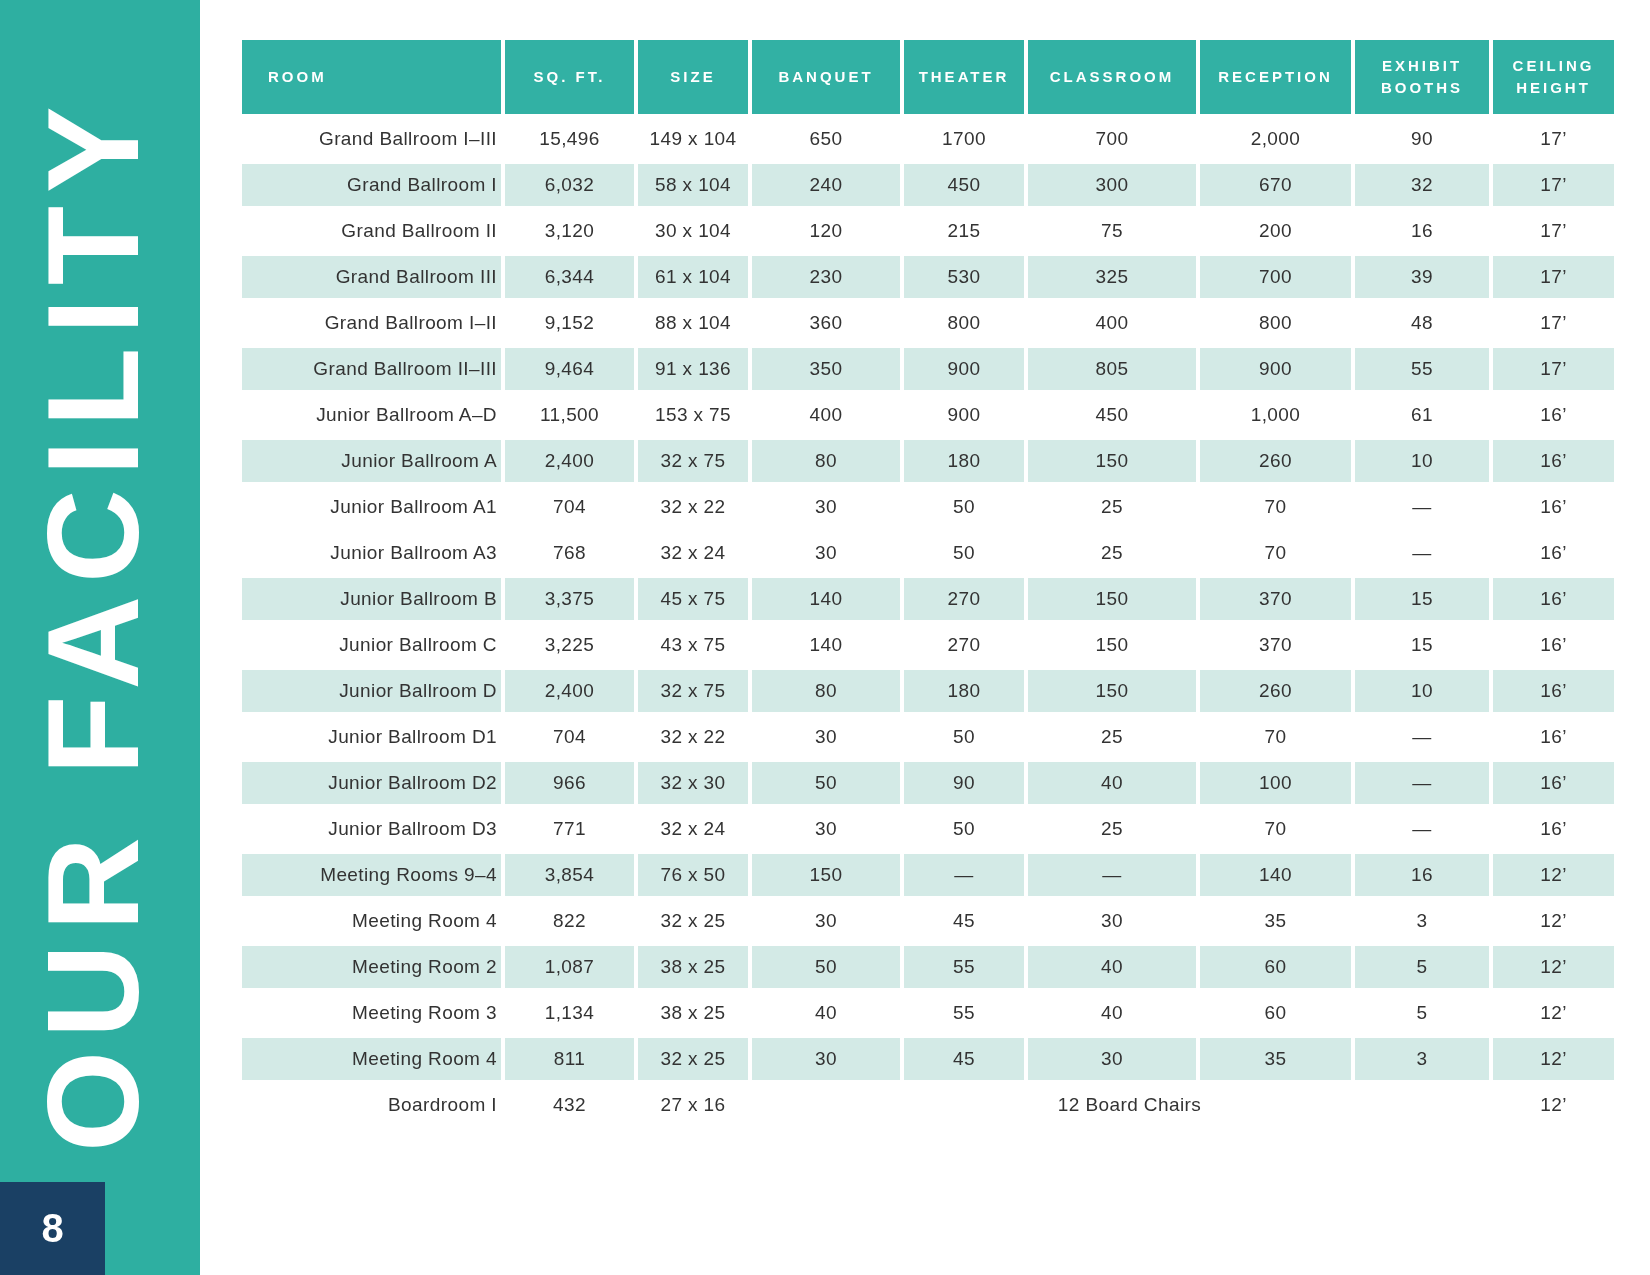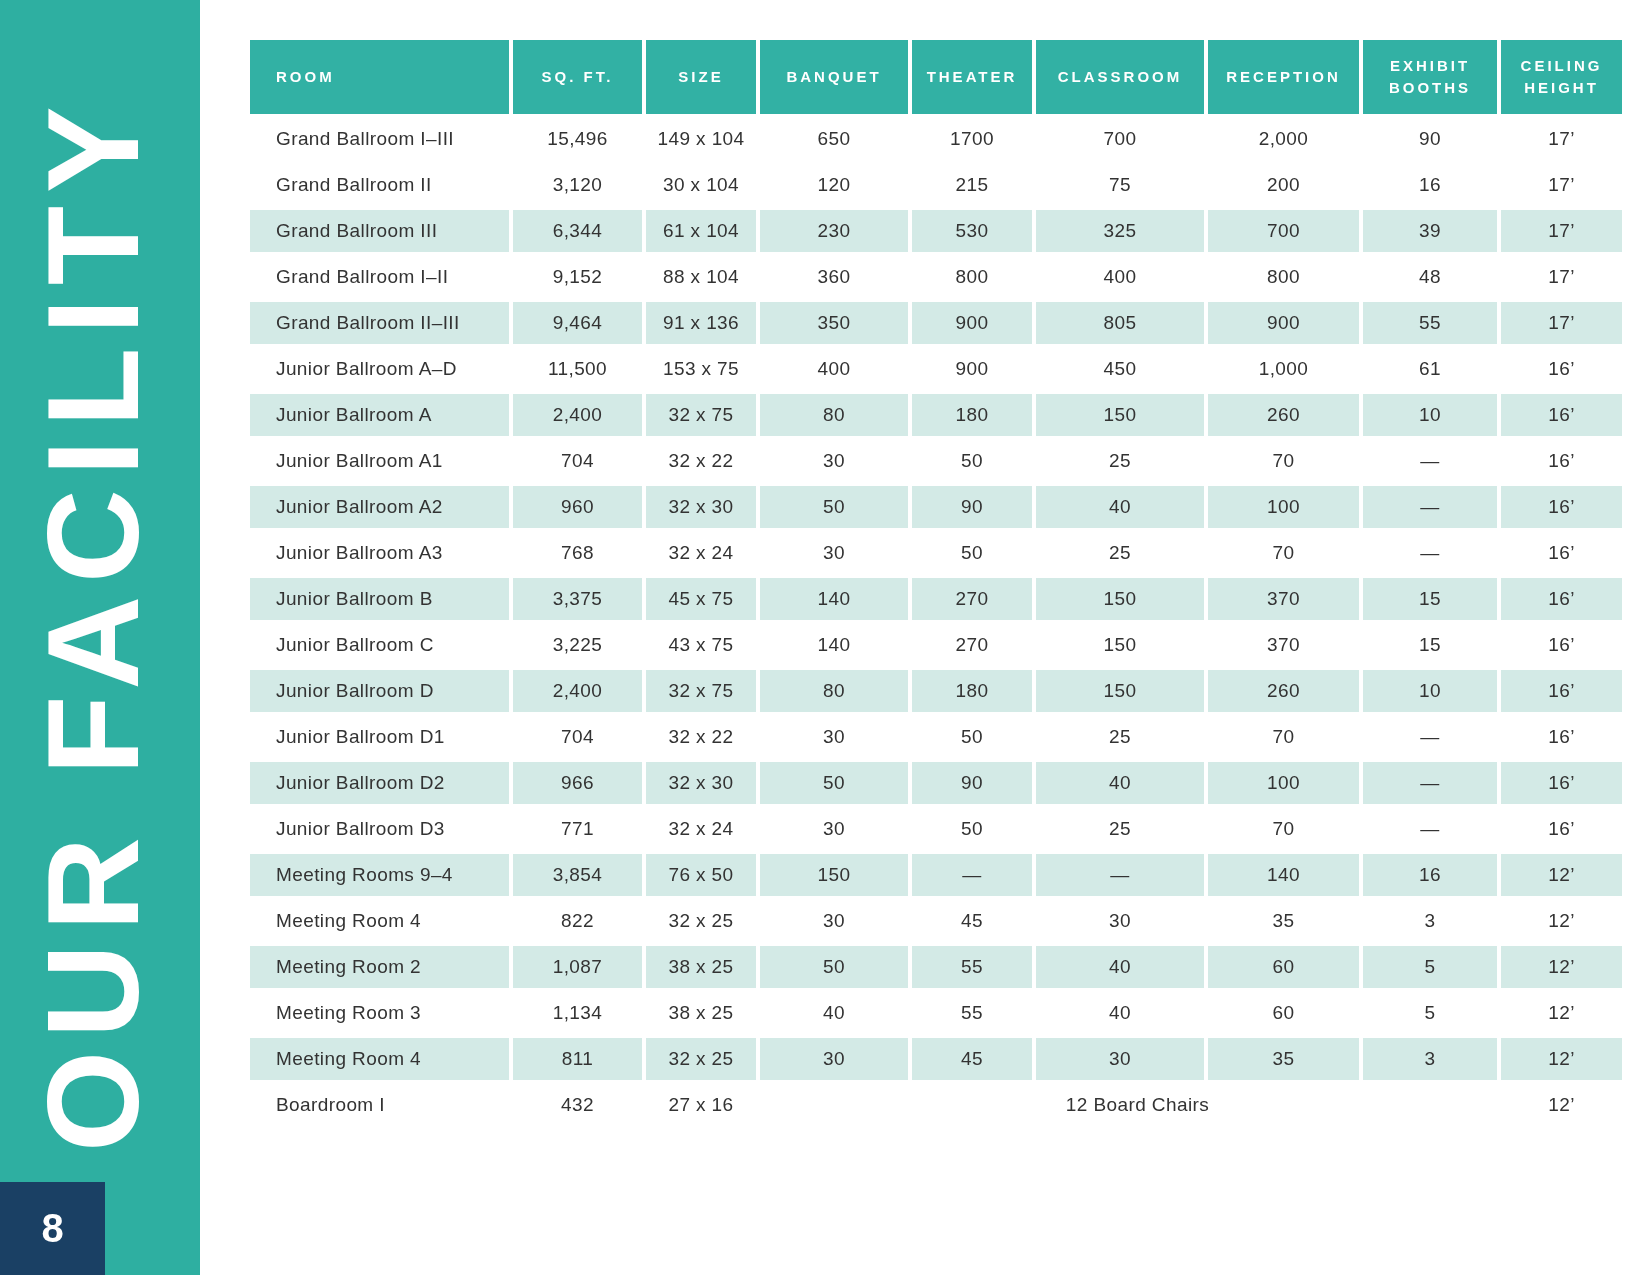--- a/index.html
+++ b/index.html
@@ -47,21 +47,21 @@
   }
   .page-num-box .num {
     color: #ffffff;
     font-size: 40px;
     font-weight: 700;
   }
 
   
   .table-wrap {
     position: absolute;
-    left: 248px; top: 38px;
+    left: 240px; top: 38px;
   }
   table.facility {
     width: 1376px;
     table-layout: fixed;
     border-collapse: separate;
     border-spacing: 0;
   }
   table.facility th {
     background: #32b1a4;
     color: #ffffff;
@@ -89,21 +89,21 @@
     letter-spacing: 0.4px;
     border: 2px solid #ffffff;
     padding: 0 4px;
     box-sizing: border-box;
     background: #ffffff;
   }
   table.facility tr.striped td {
     background: #d3eae6;
   }
   table.facility td.room-cell {
-    text-align: left;
+    text-align: right;
     padding-left: 26px;
   }
   table.facility td.note-cell {
     text-align: center;
     padding-left: 22px;
   }
 </style>
 </head>
 <body>
 
@@ -148,20 +148,31 @@
             <td class="room-cell">Grand Ballroom I–III</td>
             <td>15,496</td>
             <td>149 x 104</td>
             <td>650</td>
             <td>1700</td>
             <td>700</td>
             <td>2,000</td>
             <td>90</td>
             <td>17’</td>
           </tr>
+          <tr class="striped">
+            <td class="room-cell">Grand Ballroom I</td>
+            <td>6,032</td>
+            <td>58 x 104</td>
+            <td>240</td>
+            <td>450</td>
+            <td>300</td>
+            <td>670</td>
+            <td>32</td>
+            <td>17’</td>
+          </tr>
           <tr>
             <td class="room-cell">Grand Ballroom II</td>
             <td>3,120</td>
             <td>30 x 104</td>
             <td>120</td>
             <td>215</td>
             <td>75</td>
             <td>200</td>
             <td>16</td>
             <td>17’</td>
@@ -225,31 +236,20 @@
             <td class="room-cell">Junior Ballroom A1</td>
             <td>704</td>
             <td>32 x 22</td>
             <td>30</td>
             <td>50</td>
             <td>25</td>
             <td>70</td>
             <td>—</td>
             <td>16’</td>
           </tr>
-          <tr class="striped">
-            <td class="room-cell">Junior Ballroom A2</td>
-            <td>960</td>
-            <td>32 x 30</td>
-            <td>50</td>
-            <td>90</td>
-            <td>40</td>
-            <td>100</td>
-            <td>—</td>
-            <td>16’</td>
-          </tr>
           <tr>
             <td class="room-cell">Junior Ballroom A3</td>
             <td>768</td>
             <td>32 x 24</td>
             <td>30</td>
             <td>50</td>
             <td>25</td>
             <td>70</td>
             <td>—</td>
             <td>16’</td>

